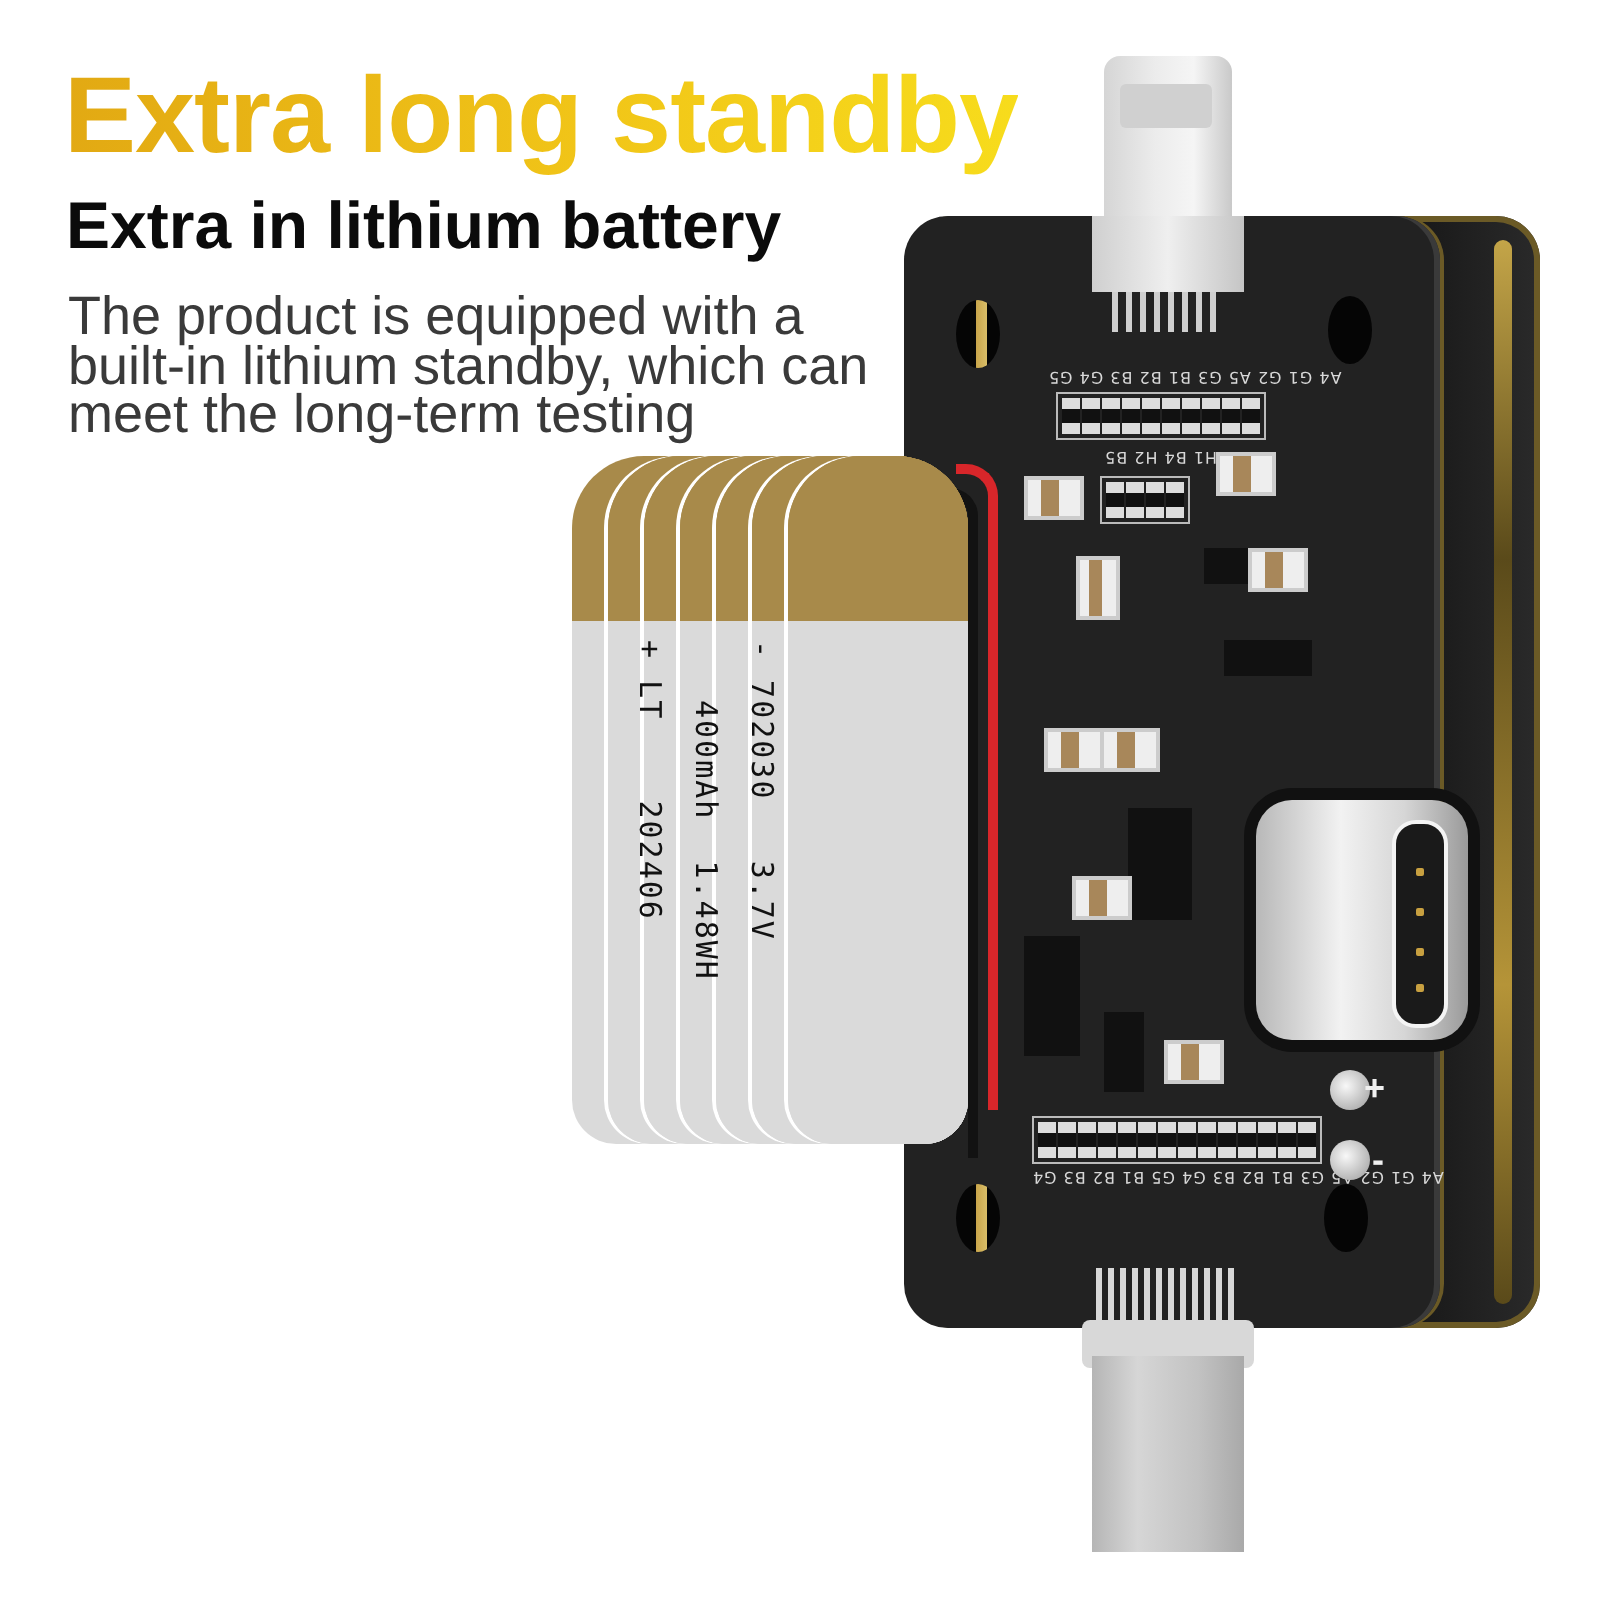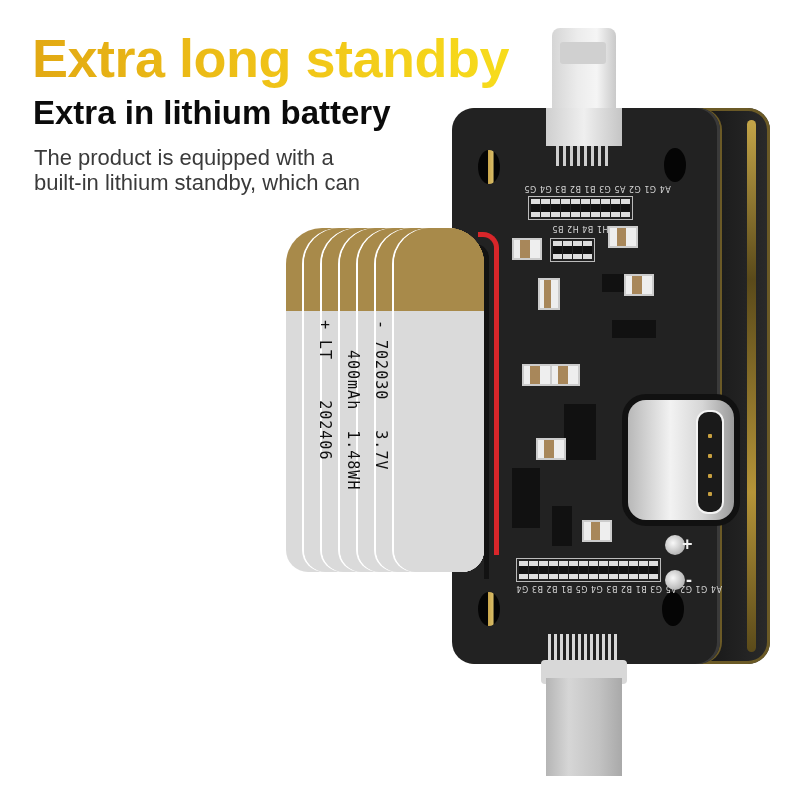--- a/index.html
+++ b/index.html
@@ -1,20 +1,20 @@
 <!DOCTYPE html>
 <html><head>
 <meta charset="utf-8">
 <style>
   html,body{margin:0;padding:0;background:#ffffff;}
   body{width:800px;height:800px;position:relative;overflow:hidden;font-family:"Liberation Sans",sans-serif;}
   .title{position:absolute;left:32px;top:28px;font-size:54px;font-weight:bold;letter-spacing:-0.5px;
     background:linear-gradient(90deg,#e2a913 0%,#f1c518 55%,#f7dc1c 100%);-webkit-background-clip:text;background-clip:text;color:transparent;line-height:60px;white-space:nowrap;}
   .subtitle{position:absolute;left:33px;top:93px;font-size:33px;font-weight:bold;color:#0b0b0b;line-height:40px;white-space:nowrap;}
-  .desc{position:absolute;left:34px;top:146px;width:380px;font-size:22px;color:#3a3a3a;line-height:24.5px;}
+  .desc{position:absolute;left:34px;top:146px;width:380px;font-size:27px;color:#3a3a3a;line-height:24.5px;}
   .desc span{display:block;white-space:nowrap;}
 
   
   .board-back{position:absolute;left:520px;top:108px;width:250px;height:556px;border-radius:22px;
     background:linear-gradient(90deg,#1b1b1b 0%,#0e0e0e 60%,#2a2a2a 100%);box-shadow:inset 0 0 0 3px #6b5a26;}
   .board-back .gold{position:absolute;right:14px;top:12px;bottom:12px;width:9px;border-radius:6px;background:linear-gradient(180deg,#c4a548,#5a4a1a 30%,#b59438 70%,#5a4a1a);}
   
   .board{position:absolute;left:452px;top:108px;width:268px;height:556px;border-radius:22px;
     background:#222222;box-shadow:inset -3px 0 0 #3a3a3a, 2px 0 0 #6b5a26;}
   .hole{position:absolute;width:22px;height:34px;border-radius:50%;background:#050505;}
@@ -54,20 +54,21 @@
   .wire-black{position:absolute;left:470px;top:244px;width:14px;height:330px;border:5px solid #121212;border-left:none;border-bottom:none;border-radius:0 14px 0 0;}
 </style>
 </head>
 <body>
 
 <div class="title">Extra long standby</div>
 <div class="subtitle">Extra in lithium battery</div>
 <div class="desc">
   <span>The product is equipped with a</span>
   <span>built-in lithium standby, which can</span>
+  <span>meet the long-term testing</span>
 </div>
 
 <div>
   <div class="lightning">
       <div class="win"></div>
     </div>
 
   <div class="board-back">
       <div class="gold"></div>
     </div>

